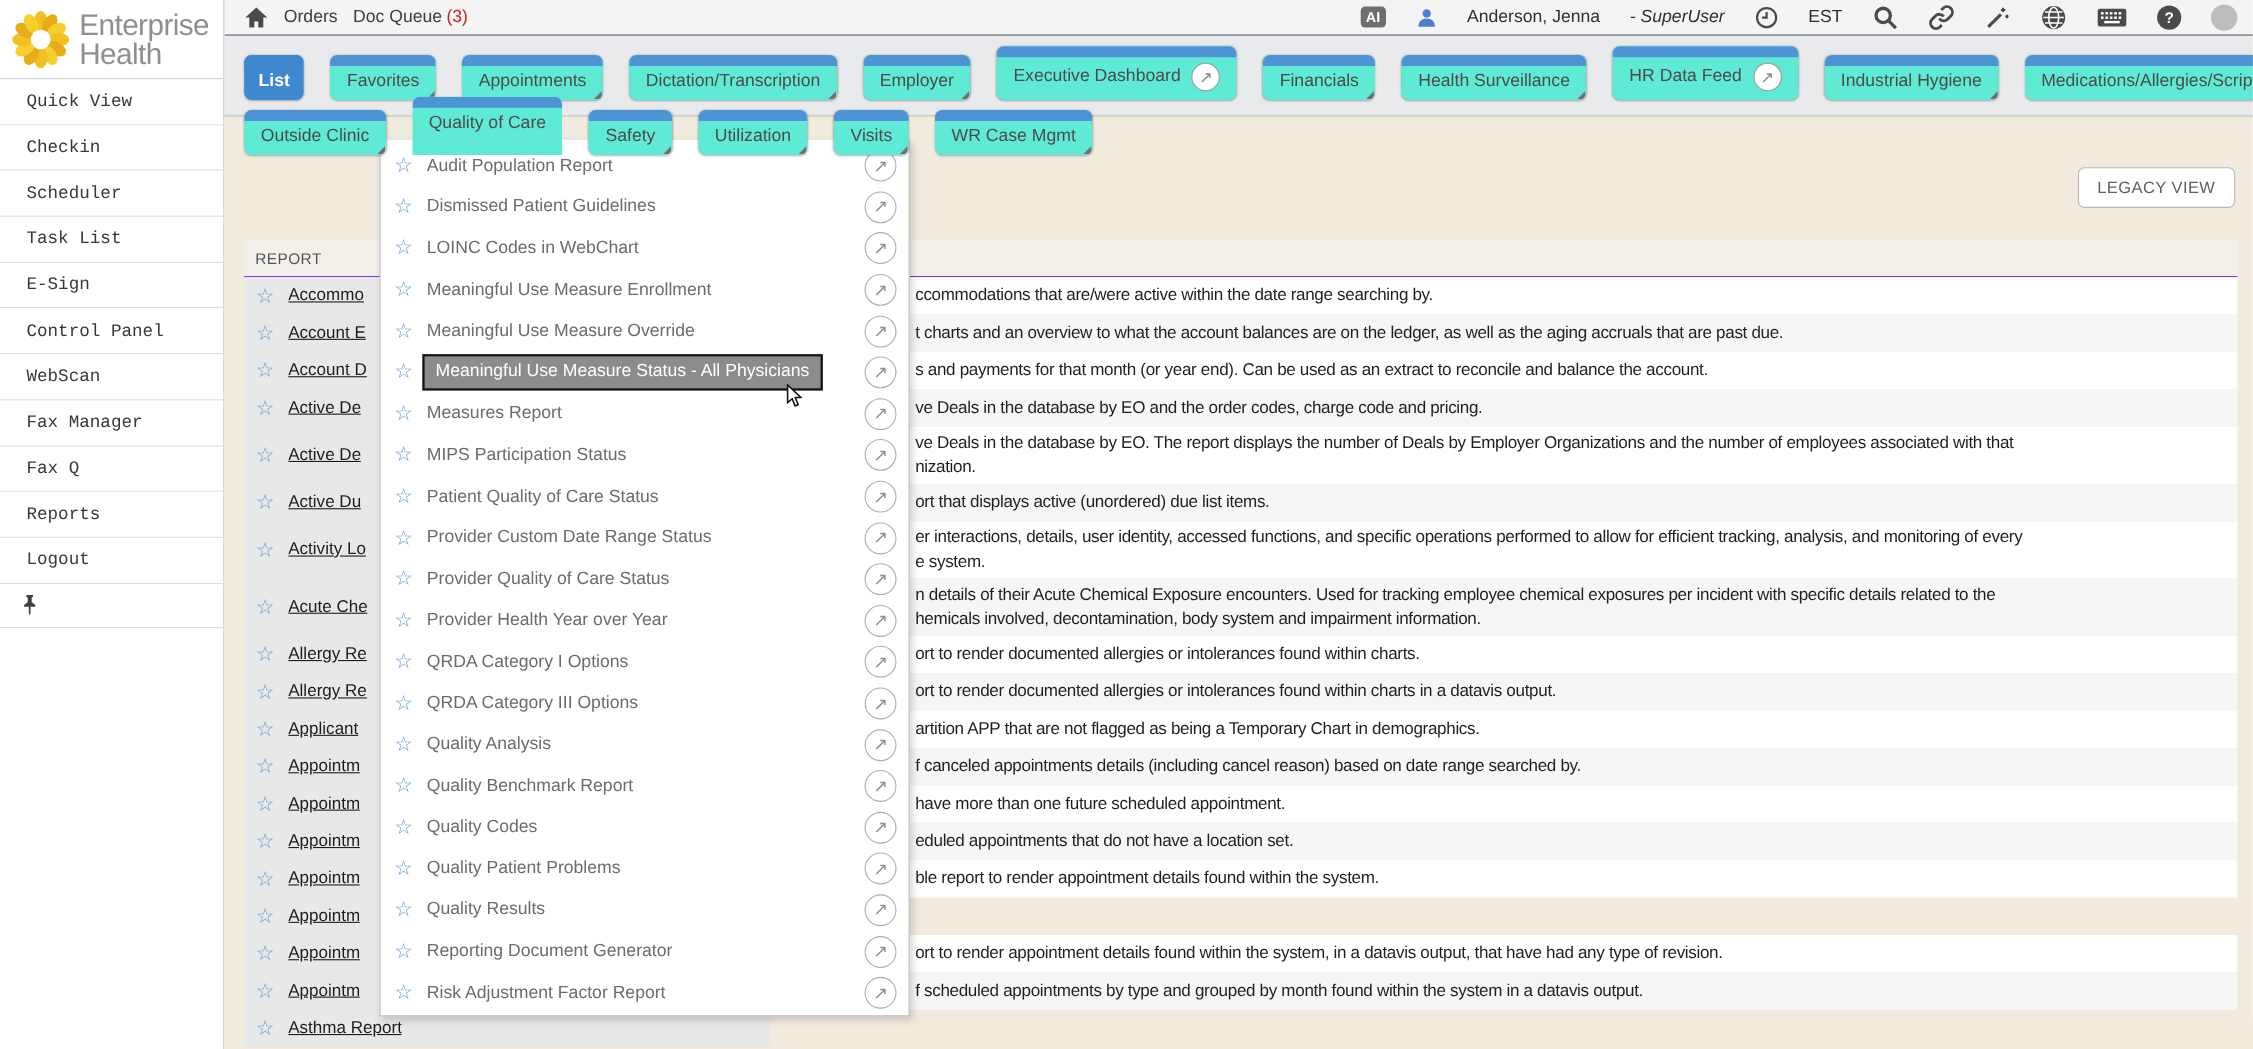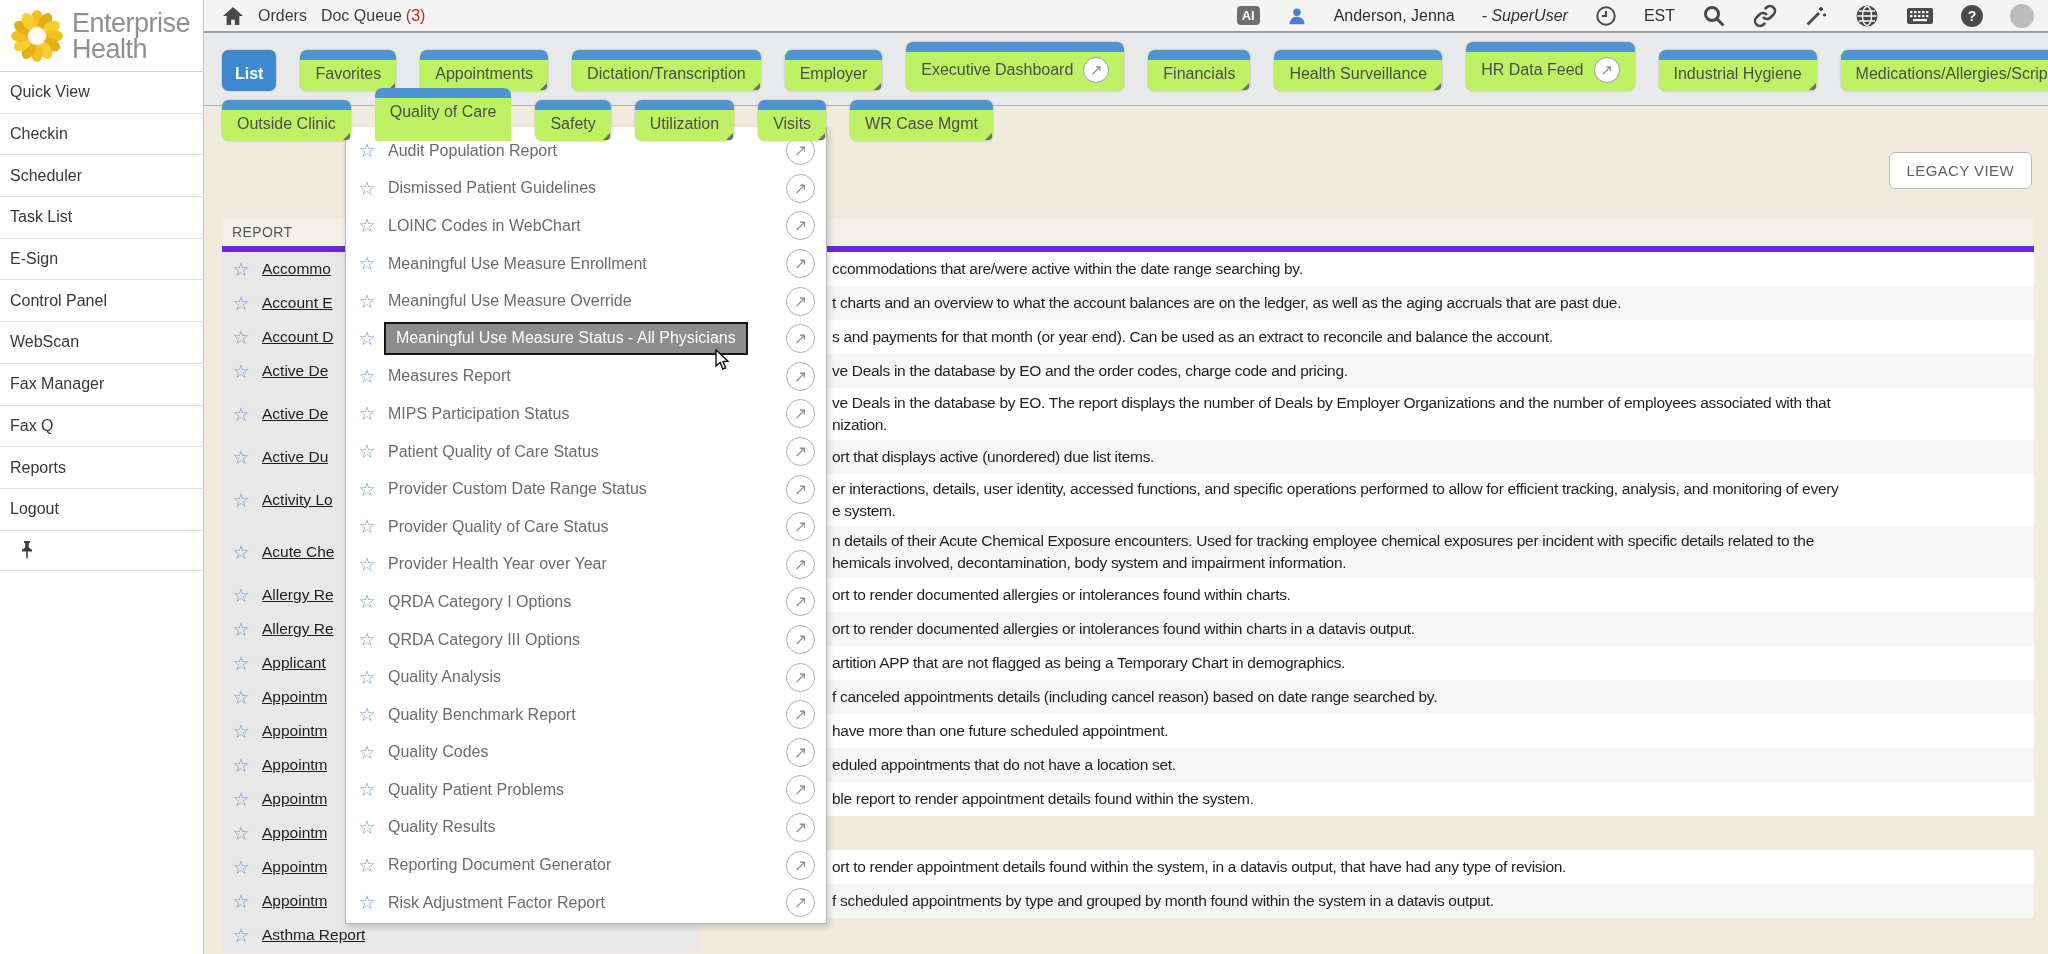--- a/index.html
+++ b/index.html
@@ -28,42 +28,42 @@
   .help-circle { width:22px; height:22px; border-radius:50%; background:#4a4a4a; color:#fff; font-weight:bold;
                  font-size:14px; display:inline-flex; align-items:center; justify-content:center; }
   .avatar-dot { width:24px; height:24px; border-radius:50%; background:#bdbdbd; }
 
   
   .tabs-zone { position:absolute; left:204px; top:33px; width:1844px; height:73px; background:#e9eaec;
                border-bottom:1px solid #b3b3ab; }
   .tabrow { position:absolute; display:flex; gap:24px; align-items:flex-end; }
   .tabrow1 { left:18px; top:9px; z-index:20; }
   .tabrow2 { left:18px; top:55px; z-index:40; }
-  .tab { position:relative; background:#bef264; border-radius:7px; overflow:hidden;
+  .tab { position:relative; background:#5eead4; border-radius:7px; overflow:hidden;
          box-shadow:0 0 2px rgba(0,0,0,.3); cursor:pointer; flex:none; }
   .tab .cap { height:10px; background:#4e93d3; }
   .tab .lbl { display:flex; align-items:center; padding:5px 15px 8px; font-size:16px; color:#4c4c4c; white-space:nowrap; }
   .tab.active { background:#3e88d0; }
   .tab.active .cap { background:#3e88d0; }
   .tab.active .lbl { color:#fff; font-weight:bold; padding:5px 13px 8px; }
   .tab .corner { position:absolute; right:1px; bottom:1px; width:0; height:0;
                  border-style:solid; border-width:0 0 7px 7px; border-color:transparent transparent #6f6f6f transparent; }
   .tab .ext { width:26px; height:26px; border-radius:50%; border:1px solid #9c9c9c; color:#8a8a8a;
               font-size:15px; display:inline-flex; align-items:center; justify-content:center;
               margin-left:10px; background:#fff; }
   .tab.open { border-radius:7px 7px 0 0; box-shadow:none; }
   .tab.open .lbl { padding-bottom:20px; }
 
   
   .content { position:absolute; left:204px; top:106px; width:1844px; height:848px; background:#f0ebdd; }
   .legacy-btn { position:absolute; right:16px; top:46px; background:#fff; border:1px solid #b9b9b9;
                 border-radius:6px; padding:9px 17px; font-size:15px; color:#5f5f5f; letter-spacing:.4px; cursor:pointer; }
 
   .report-table { position:absolute; left:18px; top:112px; width:1812px; }
-  .thead { height:34px; background:#f2f0e9; border-bottom:6px solid #6d28d9; display:flex; align-items:center; }
+  .thead { height:34px; background:#f2f0e9; border-bottom:1px solid #6d28d9; display:flex; align-items:center; }
   .thead .hlabel { font-size:14px; color:#50555b; letter-spacing:.4px; padding-left:10px; }
   .trow { display:flex; min-height:34px; }
   .ncell { width:478px; flex:none; background:#e8e8e8; display:flex; align-items:center; padding-left:6px; }
   .star { color:#649ad1; font-size:19px; line-height:1; flex:none; width:26px; text-align:center; cursor:pointer; }
   .rlink { font-size:15.5px; color:#1d1d1d; text-decoration:underline; margin-left:8px; white-space:nowrap;
            overflow:hidden; cursor:pointer; }
   .dcell { flex:1; display:flex; flex-direction:column; justify-content:center; padding:4px 10px 4px 132px;
            font-size:15.5px; letter-spacing:-0.3px; color:#1f1f1f; line-height:22px; }
   .trow:nth-child(even) .dcell { background:#f6f6f6; }
   .trow:nth-child(odd) .dcell { background:#fff; }
@@ -79,22 +79,22 @@
   .dd-item .go { position:absolute; right:11px; width:29px; height:29px; border-radius:50%;
                  border:1px solid #adadad; color:#8f8f8f; font-size:16px;
                  display:flex; align-items:center; justify-content:center; cursor:pointer; }
   .dd-item.hl .dd-lbl { background:#8c8c8c; color:#fff; border:2px solid #141414;
                         padding:5px 10px 6px; margin-left:4px; white-space:nowrap; }
   .cursor { position:absolute; left:712px; top:349px; z-index:60; }
 
   
   .sidebar { position:absolute; left:0; top:72px; width:204px; height:882px; background:#fff;
              border-right:1px solid #c8c8c8; }
-  .side-item { height:41.7px; display:flex; align-items:center; padding-left:10px; font-size:16px;
-               color:#383838; border-bottom:1px solid #dedede; cursor:pointer; }
+  .side-item { height:41.7px; display:flex; align-items:center; padding-left:24px; font-size:16px;
+               color:#383838; border-bottom:1px solid #dedede; cursor:pointer;font-family:Liberation Mono, monospace; }
   .pin-row { height:40px; display:flex; align-items:center; padding-left:20px; border-bottom:1px solid #dedede; }
 </style>
 </head>
 <body>
 
 <div class="logo-box">
   <svg class="logo-flower" width="58" height="58" viewBox="0 0 58 58">
     <g transform="translate(29,29)">
       <g id="petals">
           <ellipse transform="rotate(0)" cx="0" cy="-16.5" rx="6" ry="9.5" fill="#f2c11f"></ellipse>

